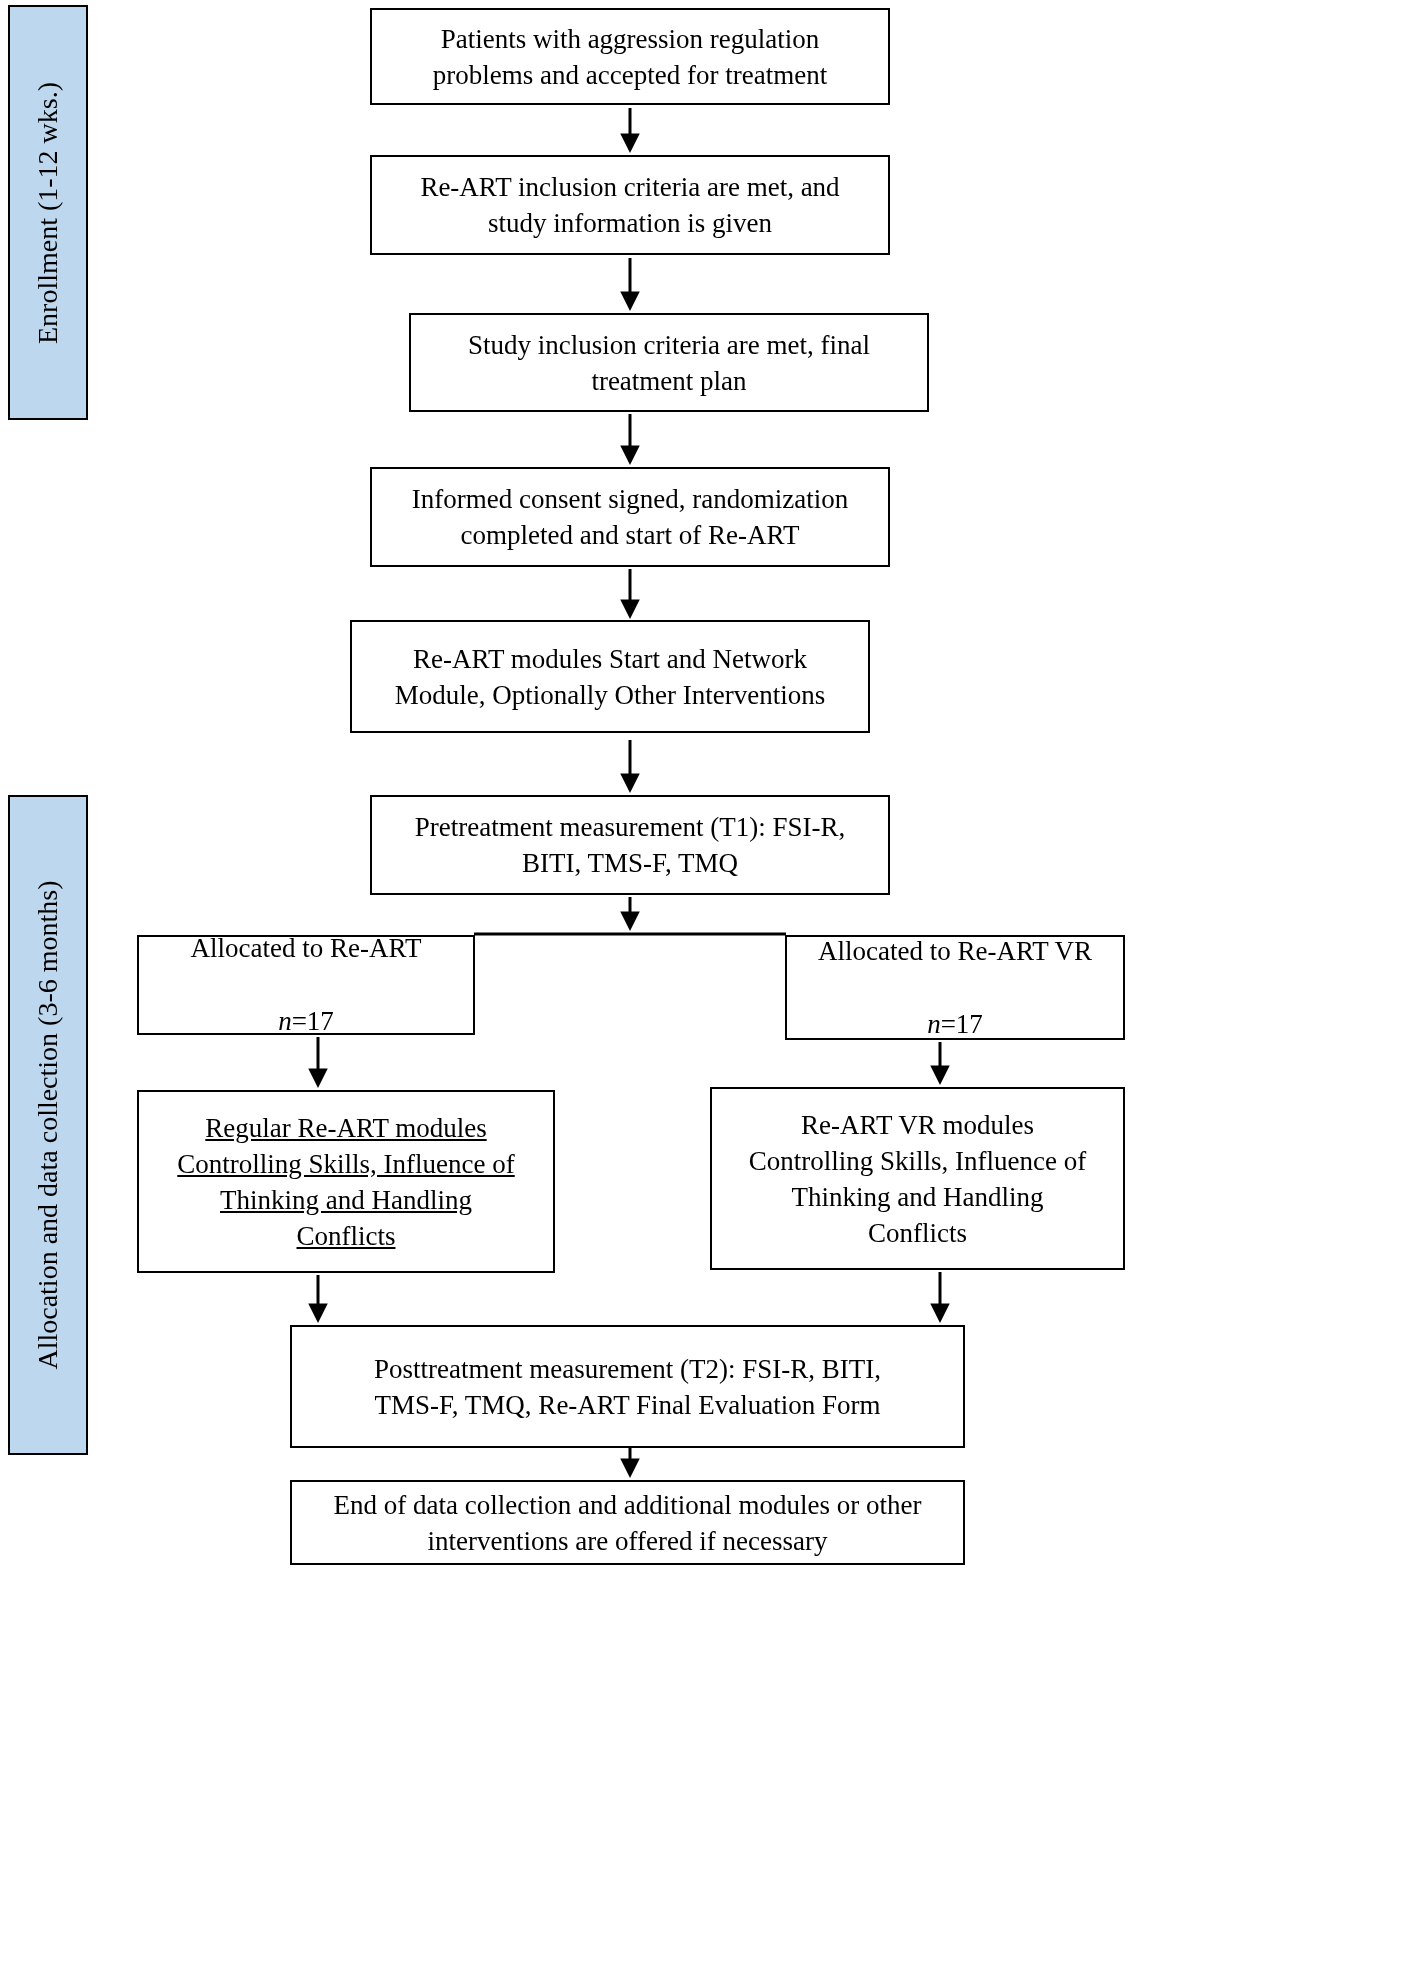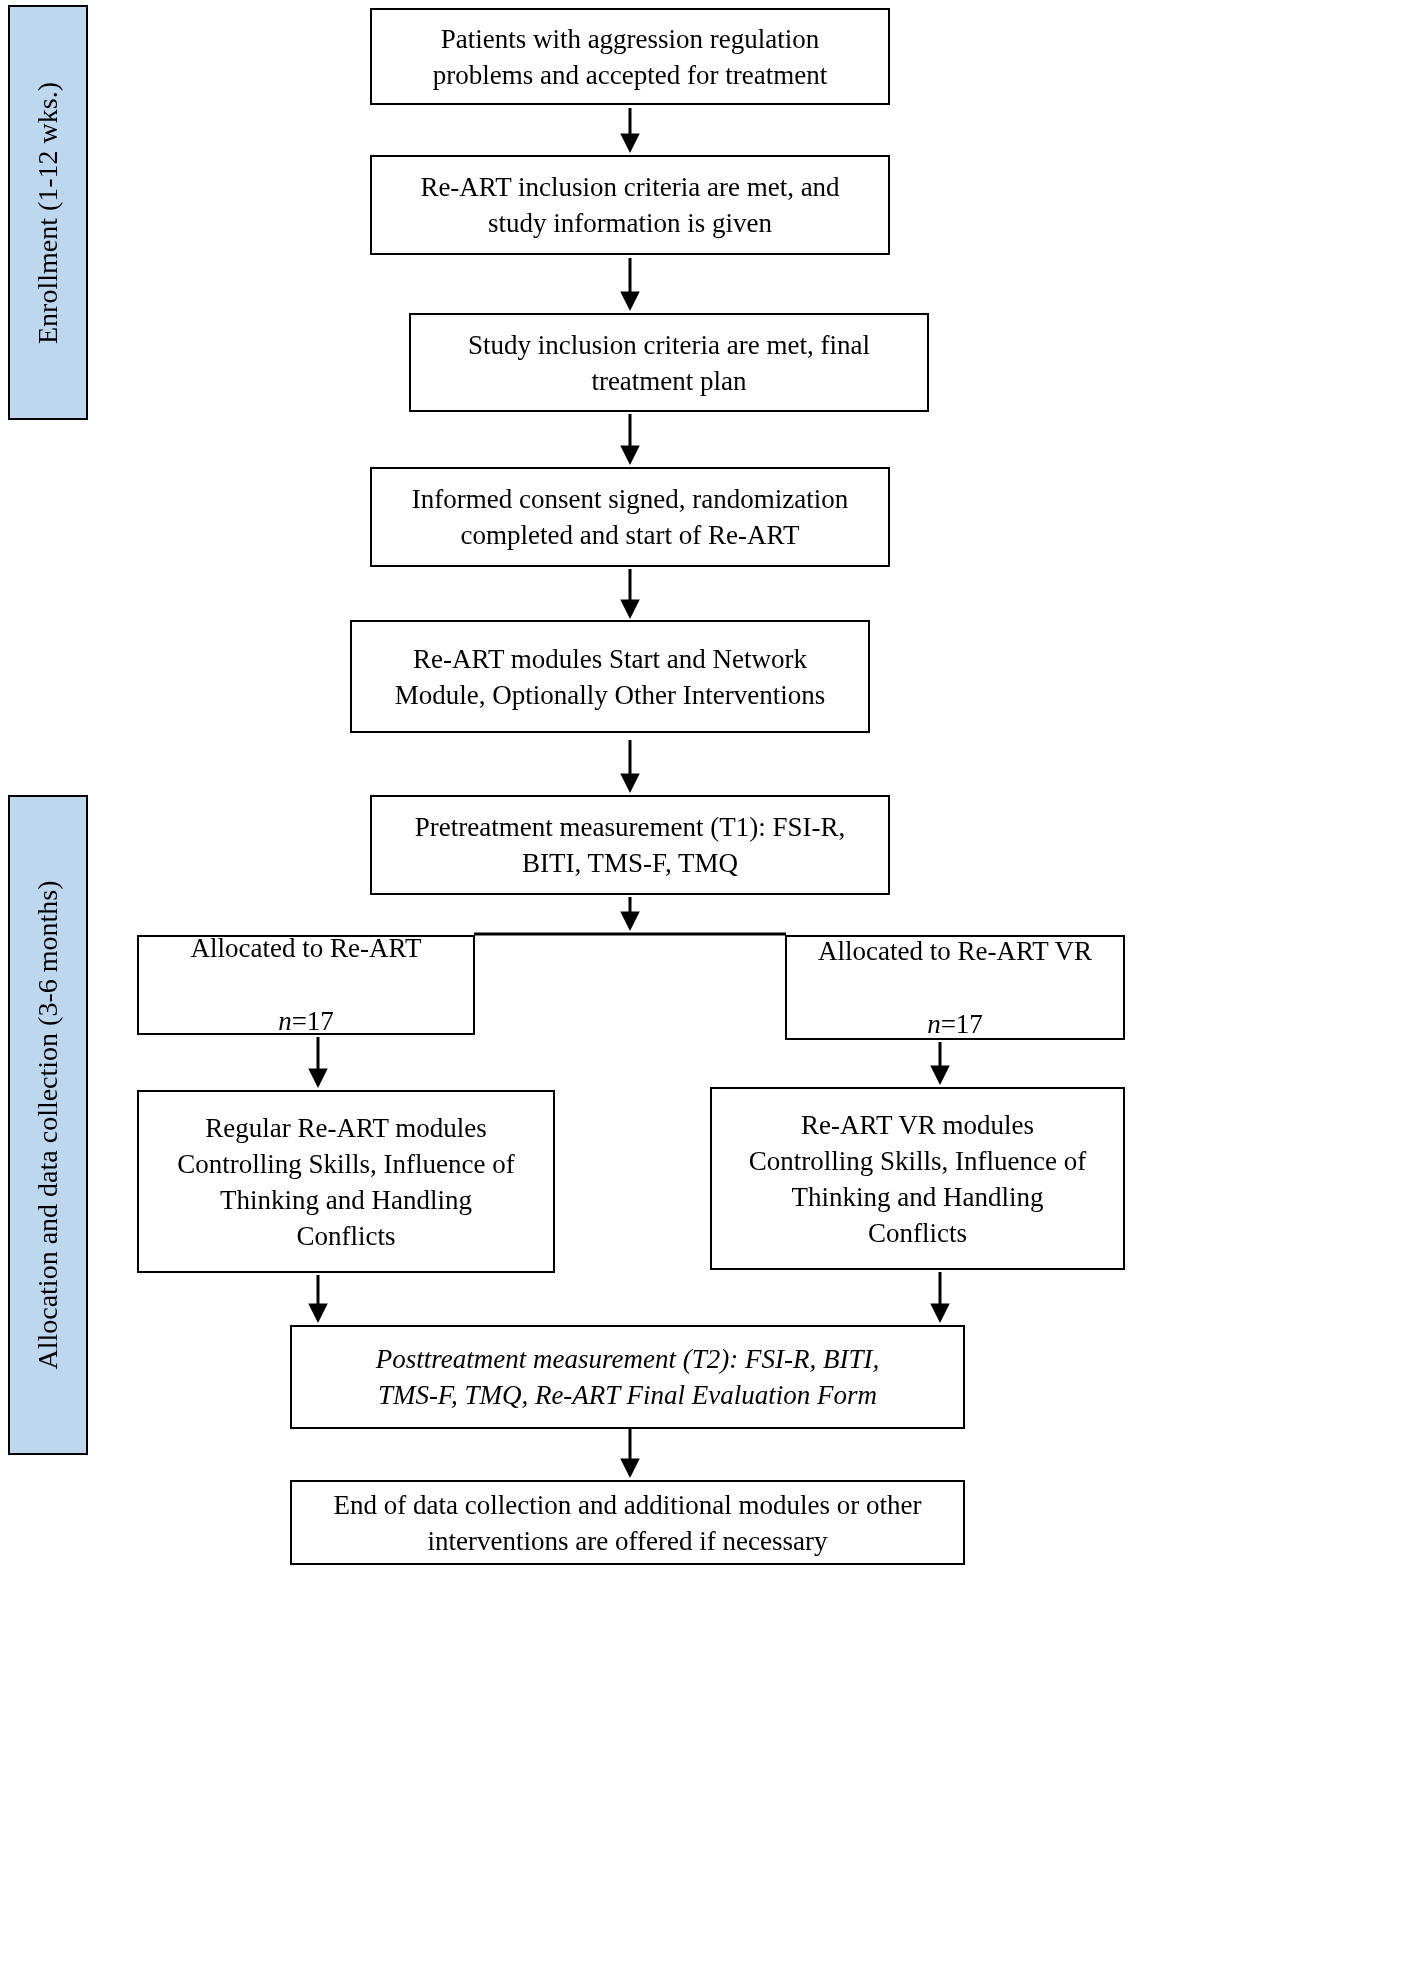--- a/index.html
+++ b/index.html
@@ -60,24 +60,24 @@
   #b1 { left: 370px; top: 8px;    width: 520px; height: 97px; }
   #b2 { left: 370px; top: 155px;  width: 520px; height: 100px; }
   #b3 { left: 370px; top: 313px;  width: 520px; height: 99px; margin-left: 39px; }
   #b4 { left: 370px; top: 467px;  width: 520px; height: 100px; }
   #b5 { left: 350px; top: 620px;  width: 520px; height: 113px; }
   #b6 { left: 370px; top: 795px;  width: 520px; height: 100px; }
 
   #allocL { left: 137px; top: 935px;  width: 338px; height: 100px; }
   #allocR { left: 785px; top: 935px;  width: 340px; height: 105px; }
 
-  #modL { left: 137px; top: 1090px; width: 418px; height: 183px; }
+  #modL { left: 137px; top: 1090px; width: 418px; height: 183px; text-decoration: underline; }
   #modR { left: 710px; top: 1087px; width: 415px; height: 183px; }
 
-  #post { left: 290px; top: 1325px; width: 675px; height: 104px; font-style: italic; }
+  #post { left: 290px; top: 1325px; width: 675px; height: 123px; }
   #end  { left: 290px; top: 1480px; width: 675px; height: 85px; }
 </style>
 </head>
 <body>
 
 <div class="canvas">
 
   <svg class="connectors" viewBox="0 0 1414 1968" xmlns="http://www.w3.org/2000/svg">
     <defs>
       <marker id="arrow" viewBox="0 0 10 10" refX="8" refY="5" markerWidth="6.5" markerHeight="6.5" orient="auto">

